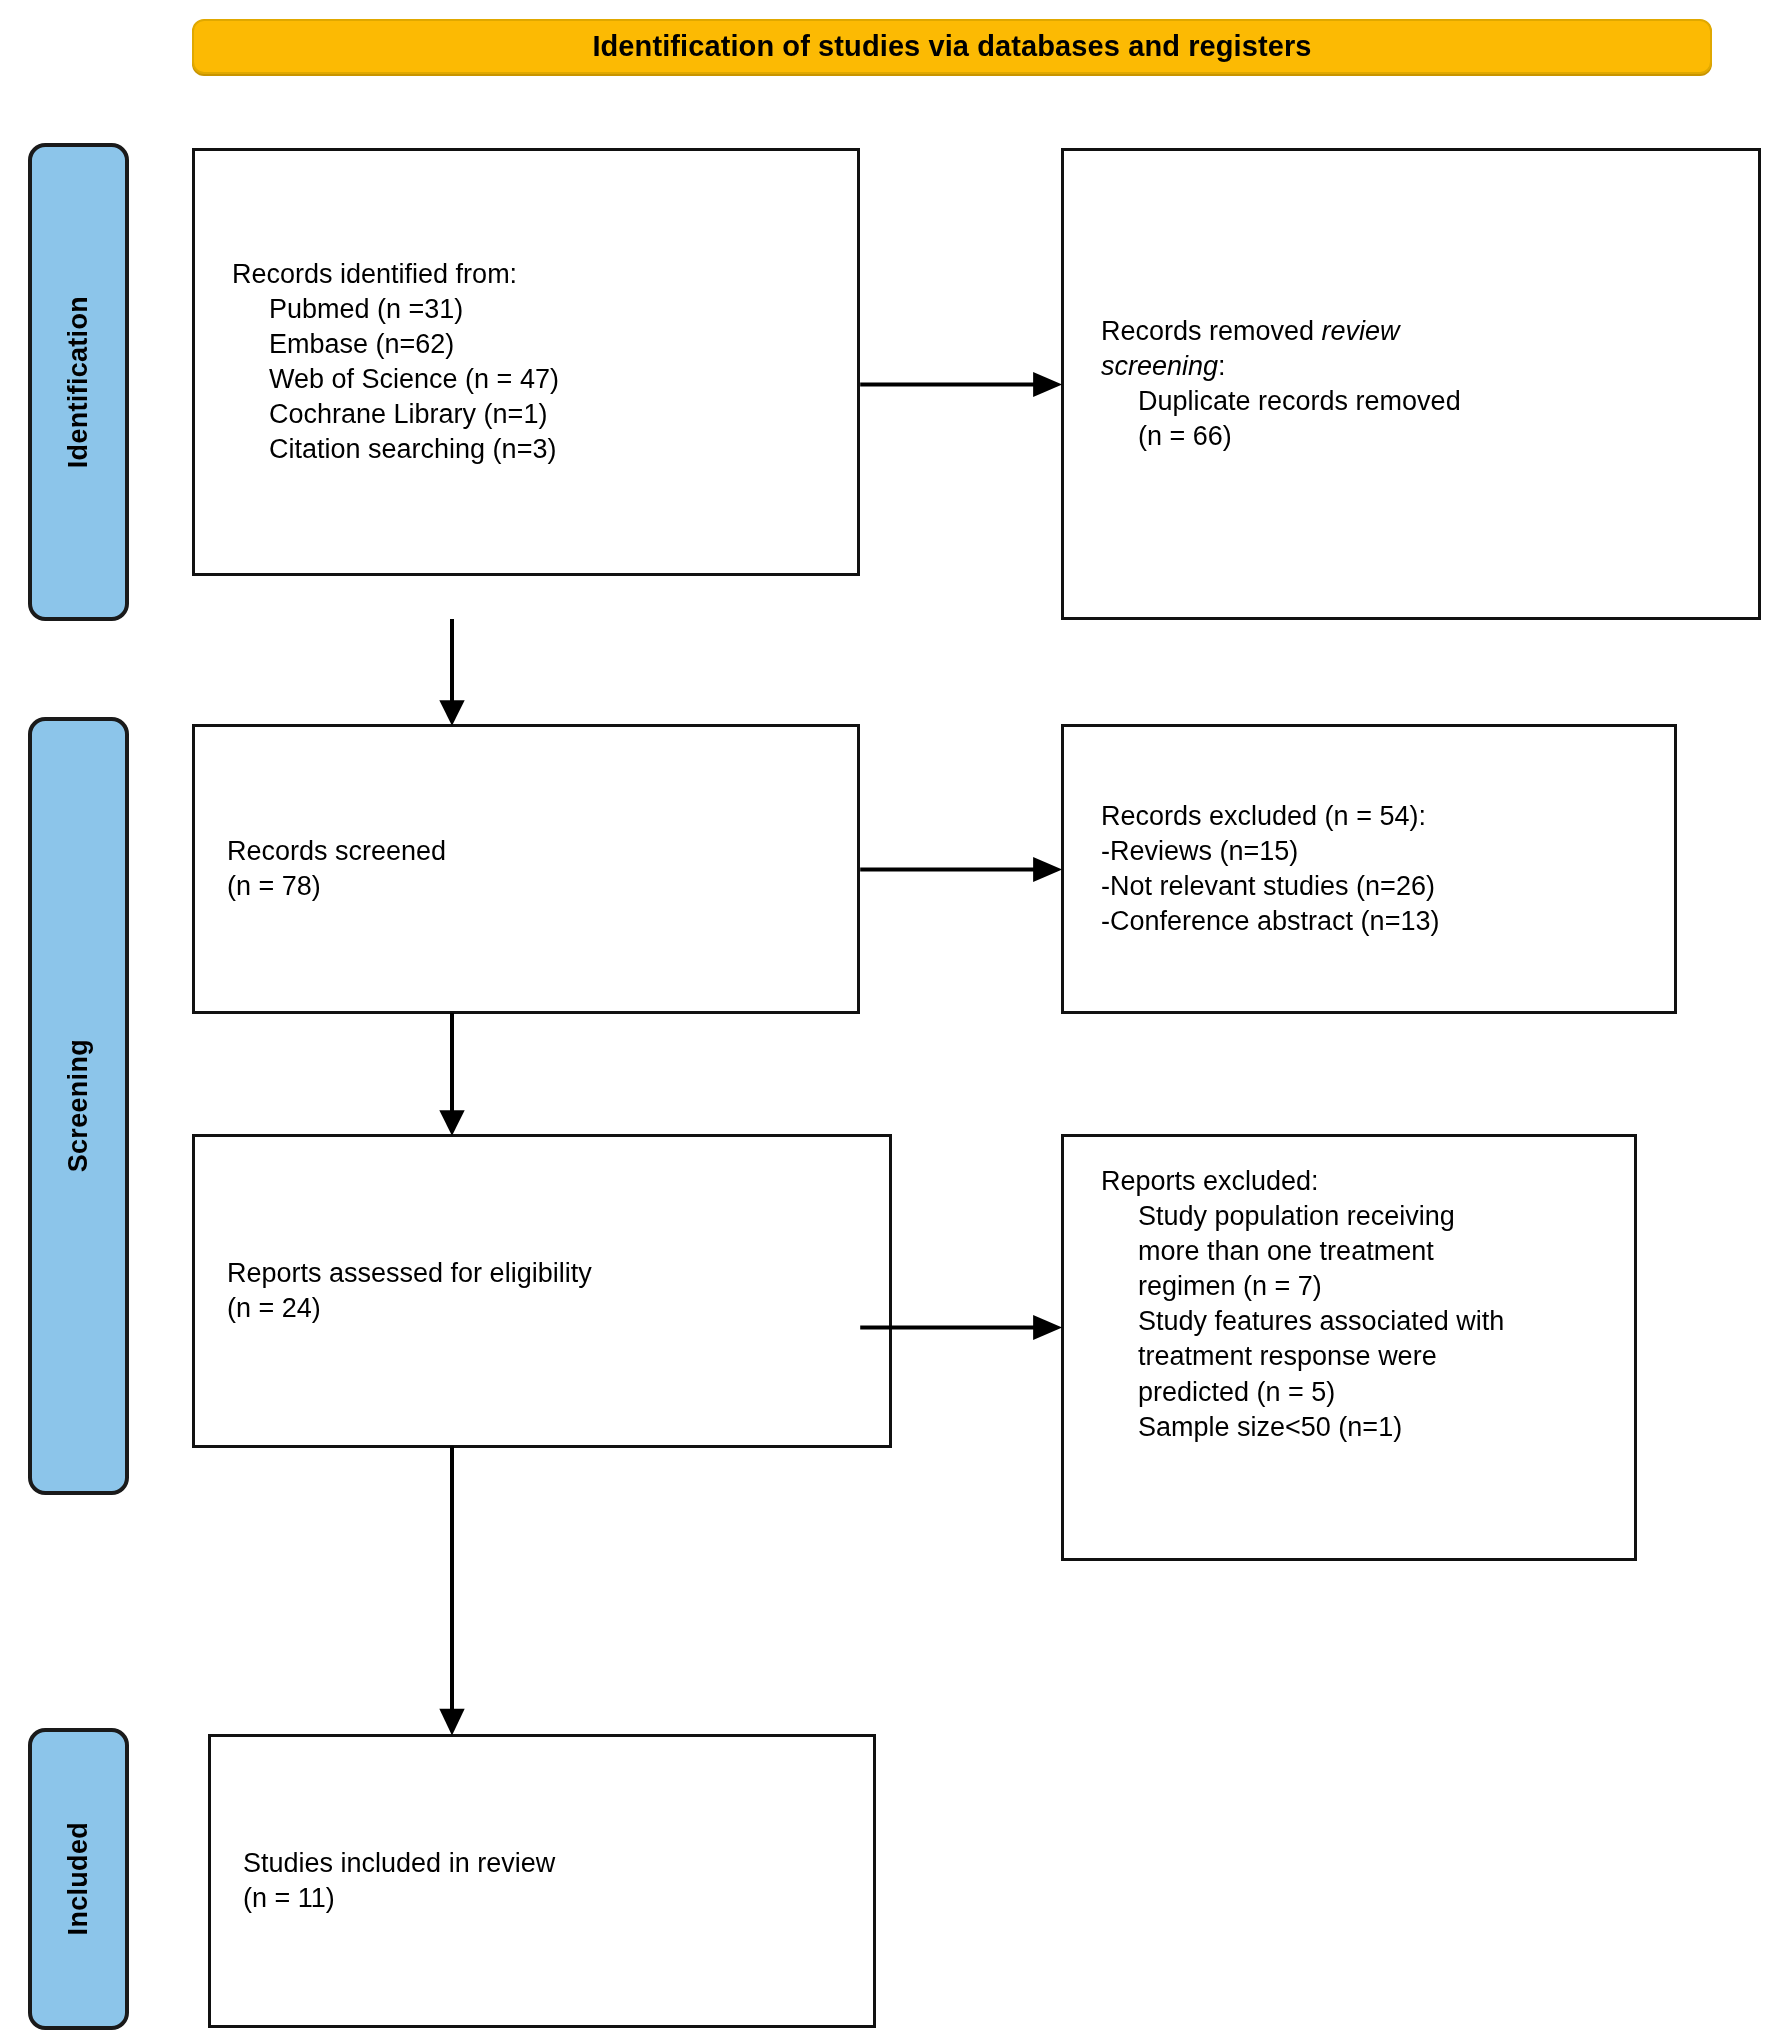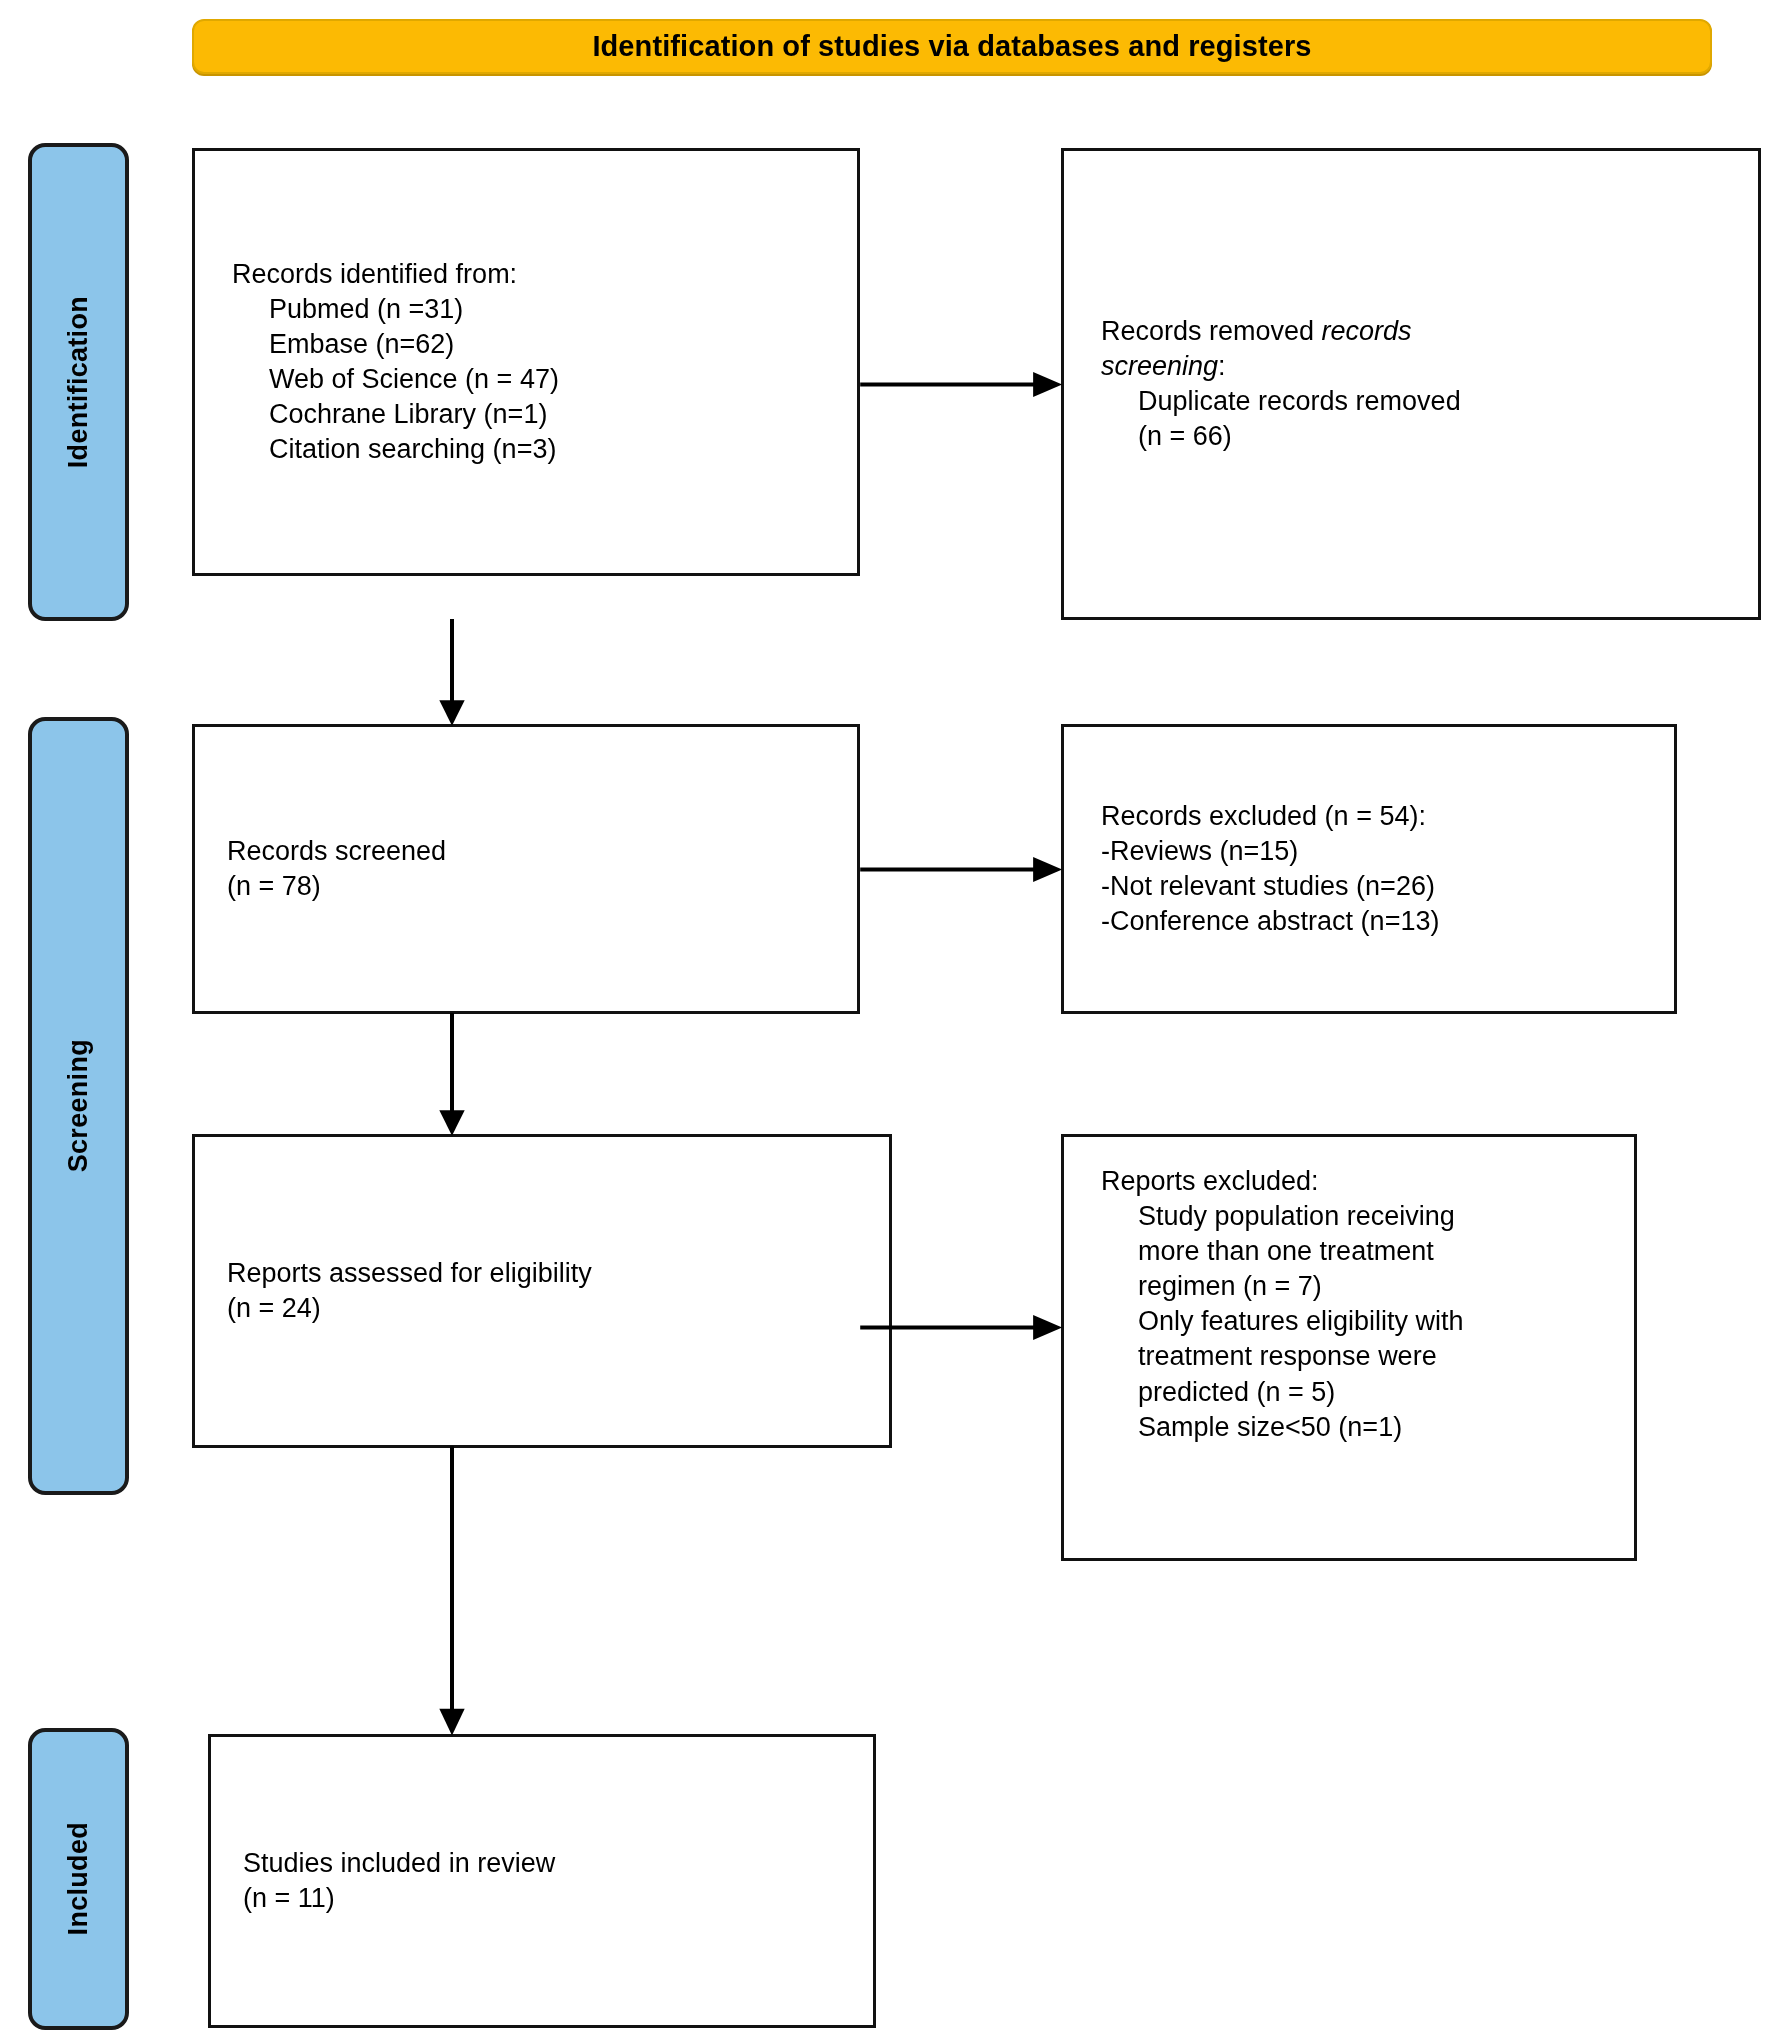--- a/index.html
+++ b/index.html
@@ -82,21 +82,21 @@
       <div class="ln ind">Pubmed (n =31)</div>
       <div class="ln ind">Embase (n=62)</div>
       <div class="ln ind">Web of Science (n = 47)</div>
       <div class="ln ind">Cochrane Library (n=1)</div>
       <div class="ln ind">Citation searching (n=3)</div>
     </div>
   </div>
 
   <div class="fbox" id="box-removed">
     <div class="fbox-inner">
-      <div class="ln"><span>Records removed </span><i>records</i></div>
+      <div class="ln"><span>Records removed </span><i>review</i></div>
       <div class="ln"><i>screening</i><span>:</span></div>
       <div class="ln ind">Duplicate records removed</div>
       <div class="ln ind">(n = 66)</div>
     </div>
   </div>
 
   <div class="fbox" id="box-screened">
     <div class="fbox-inner">
       <div class="ln">Records screened</div>
       <div class="ln">(n = 78)</div>
@@ -118,21 +118,21 @@
       <div class="ln">(n = 24)</div>
     </div>
   </div>
 
   <div class="fbox" id="box-reports-excluded">
     <div class="fbox-inner topal">
       <div class="ln">Reports excluded:</div>
       <div class="ln ind">Study population receiving</div>
       <div class="ln ind">more than one treatment</div>
       <div class="ln ind">regimen (n = 7)</div>
-      <div class="ln ind">Only features eligibility with</div>
+      <div class="ln ind">Study features associated with</div>
       <div class="ln ind">treatment response were</div>
       <div class="ln ind">predicted (n = 5)</div>
       <div class="ln ind">Sample size&lt;50 (n=1)</div>
     </div>
   </div>
 
   <div class="fbox" id="box-included">
     <div class="fbox-inner">
       <div class="ln">Studies included in review</div>
       <div class="ln">(n = 11)</div>

